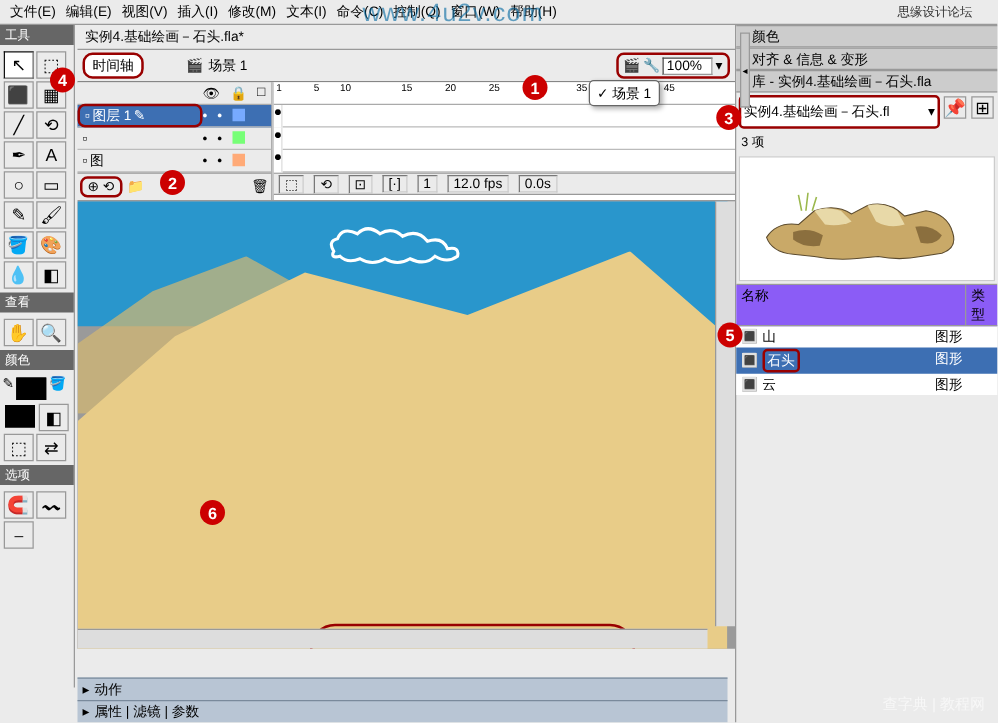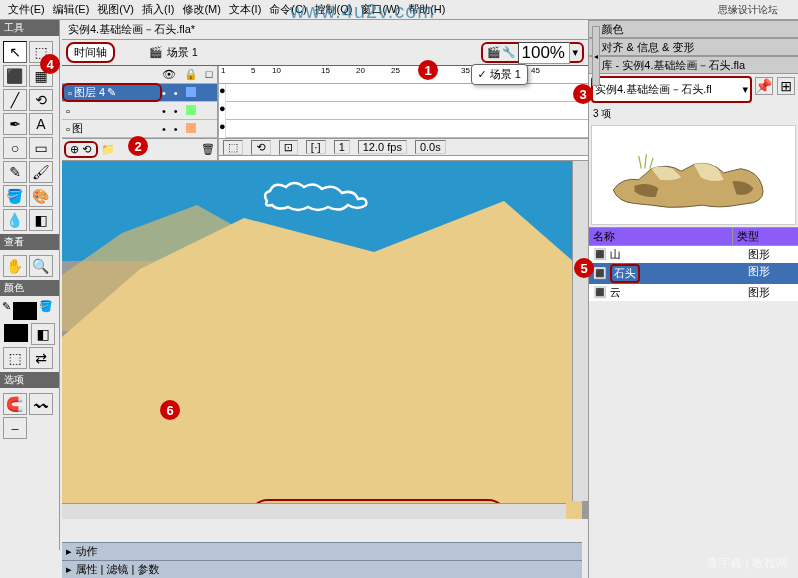--- a/index.html
+++ b/index.html
@@ -11,21 +11,21 @@
 .tool-grid{display:flex;flex-wrap:wrap;padding:2px}
 .tool-btn{width:24px;height:22px;border:1px solid #999;margin:1px;background:#ebebeb;display:flex;align-items:center;justify-content:center;font-size:14px}
 .tool-btn.pressed{background:#fff;border:1px inset #666}
 .color-swatch{width:24px;height:18px;border:1px solid #000;margin:2px}
 .main{position:absolute;left:62px;top:20px;width:526px;height:558px;background:#ebebeb}
 .doc-tab{background:#ebebeb;padding:2px 6px;font-size:11px;border-bottom:1px solid #999}
 .sub-toolbar{height:26px;background:#ebebeb;border-bottom:1px solid #666;display:flex;padding:2px 4px;gap:6px}
 .timeline-btn{border:2px solid #900;border-radius:8px;padding:1px 6px;background:#fff}
 .scene-row{display:flex;align-items:center;gap:4px;margin-left:28px}
 .zoom-box{margin-left:auto;border:2px solid #900;border-radius:6px;padding:1px 4px;display:flex;align-items:center;gap:2px}
-.zoom-input{background:#fff;border:1px inset #999;padding:0 2px;font-size:17px;width:52px}
+.zoom-input{background:#fff;border:1px inset #999;padding:0 2px;font-size:11px;width:40px}
 .scene-dropdown{position:absolute;right:60px;top:44px;background:#fff;border:1px solid #666;border-radius:4px;box-shadow:2px 2px 4px rgba(0,0,0,.3);z-index:10;padding:2px 6px;font-size:11px}
 .timeline{background:#ebebeb;border-bottom:1px solid #999}
 .layers{display:flex;flex-direction:column}
 .layer-hdr{height:18px;display:flex;align-items:center;background:#ebebeb;border-bottom:1px solid #aaa}
 .layer-hdr .icons{margin-left:100px;display:flex;gap:8px;font-size:10px}
 .layer-row{height:18px;display:flex;align-items:center;border-bottom:1px solid #bbb}
 .layer-row.sel{background:#3d6fb3;color:#fff}
 .layer-name{width:100px;padding-left:4px;display:flex;align-items:center;gap:2px}
 .layer-name.boxed{border:2px solid #900;border-radius:6px}
 .layer-icons{display:flex;gap:8px;font-size:9px}
@@ -52,21 +52,21 @@
 .side{position:absolute;right:0;top:20px;width:210px;height:558px;background:#ebebeb;border-left:1px solid #999}
 .side-hdr{height:18px;background:#ccc;border-top:1px solid #999;border-bottom:1px solid #999;display:flex;align-items:center;padding:0 4px;font-size:10px}
 .side-hdr .arrow{margin-right:3px}
 .lib-bar{padding:2px;display:flex;gap:2px}
 .lib-select{flex:1;background:#fff;border:2px solid #900;border-radius:4px;font-size:10px;padding:4px 2px;display:flex;align-items:center}
 .lib-count{padding:2px 4px;font-size:10px}
 .lib-preview{height:100px;background:#fff;display:flex;align-items:center;justify-content:center;border:1px solid #ccc;margin:2px}
 .lib-list{background:#fff;border-top:1px solid #999}
 .lib-list-hdr{display:flex;background:#8b5cf6;border-bottom:1px solid #999;font-size:10px}
 .lib-list-hdr div:first-child{flex:1;padding:1px 4px}
-.lib-list-hdr div:last-child{width:66px;padding:1px 4px;border-left:1px solid #999}
+.lib-list-hdr div:last-child{width:26px;padding:1px 4px;border-left:1px solid #999}
 .lib-row{display:flex;padding:1px 4px;font-size:11px}
 .lib-row.sel{background:#3d6fb3;color:#fff}
 .lib-row .nm{flex:1;display:flex;align-items:center;gap:3px}
 .lib-row .tp{width:46px}
 .lib-row .boxed{border:2px solid #900;border-radius:4px;padding:0 2px}
 .forum-label{position:absolute;right:16px;top:3px;font-size:10px;color:#333}
 .watermark{position:absolute;left:290px;top:0;color:#0369a1;opacity:.6;font-size:20px;font-family:Arial;letter-spacing:1px}
 .wm2{position:absolute;right:10px;bottom:6px;color:#fff;opacity:.6;font-size:12px}
 .collapse-arrow{position:absolute;left:592px;top:26px;width:8px;height:60px;background:#ccc;border:1px solid #999;display:flex;align-items:center;justify-content:center;font-size:8px;z-index:15}
 .scrollbar-v{position:absolute;right:0;width:16px;background:#ddd;border-left:1px solid #999}
@@ -158,21 +158,21 @@
       <div class="layer-hdr">
         <div class="icons">
             <span>👁</span>
             <span>🔒</span>
             <span>□</span>
           </div>
       </div>
       <div class="layer-row sel">
         <div class="layer-name boxed">
             <span>▫</span>
-            <span>图层 4</span> 
+            <span>图层 1</span> 
             <span>✎</span>
           </div>
         <div class="layer-icons">
             <span>•</span>
             <span>•</span>
             <span style="background:#7af;width:10px;height:10px;display:inline-block"></span>
           </div>
       </div>
       <div class="layer-row">
         <div class="layer-name">

